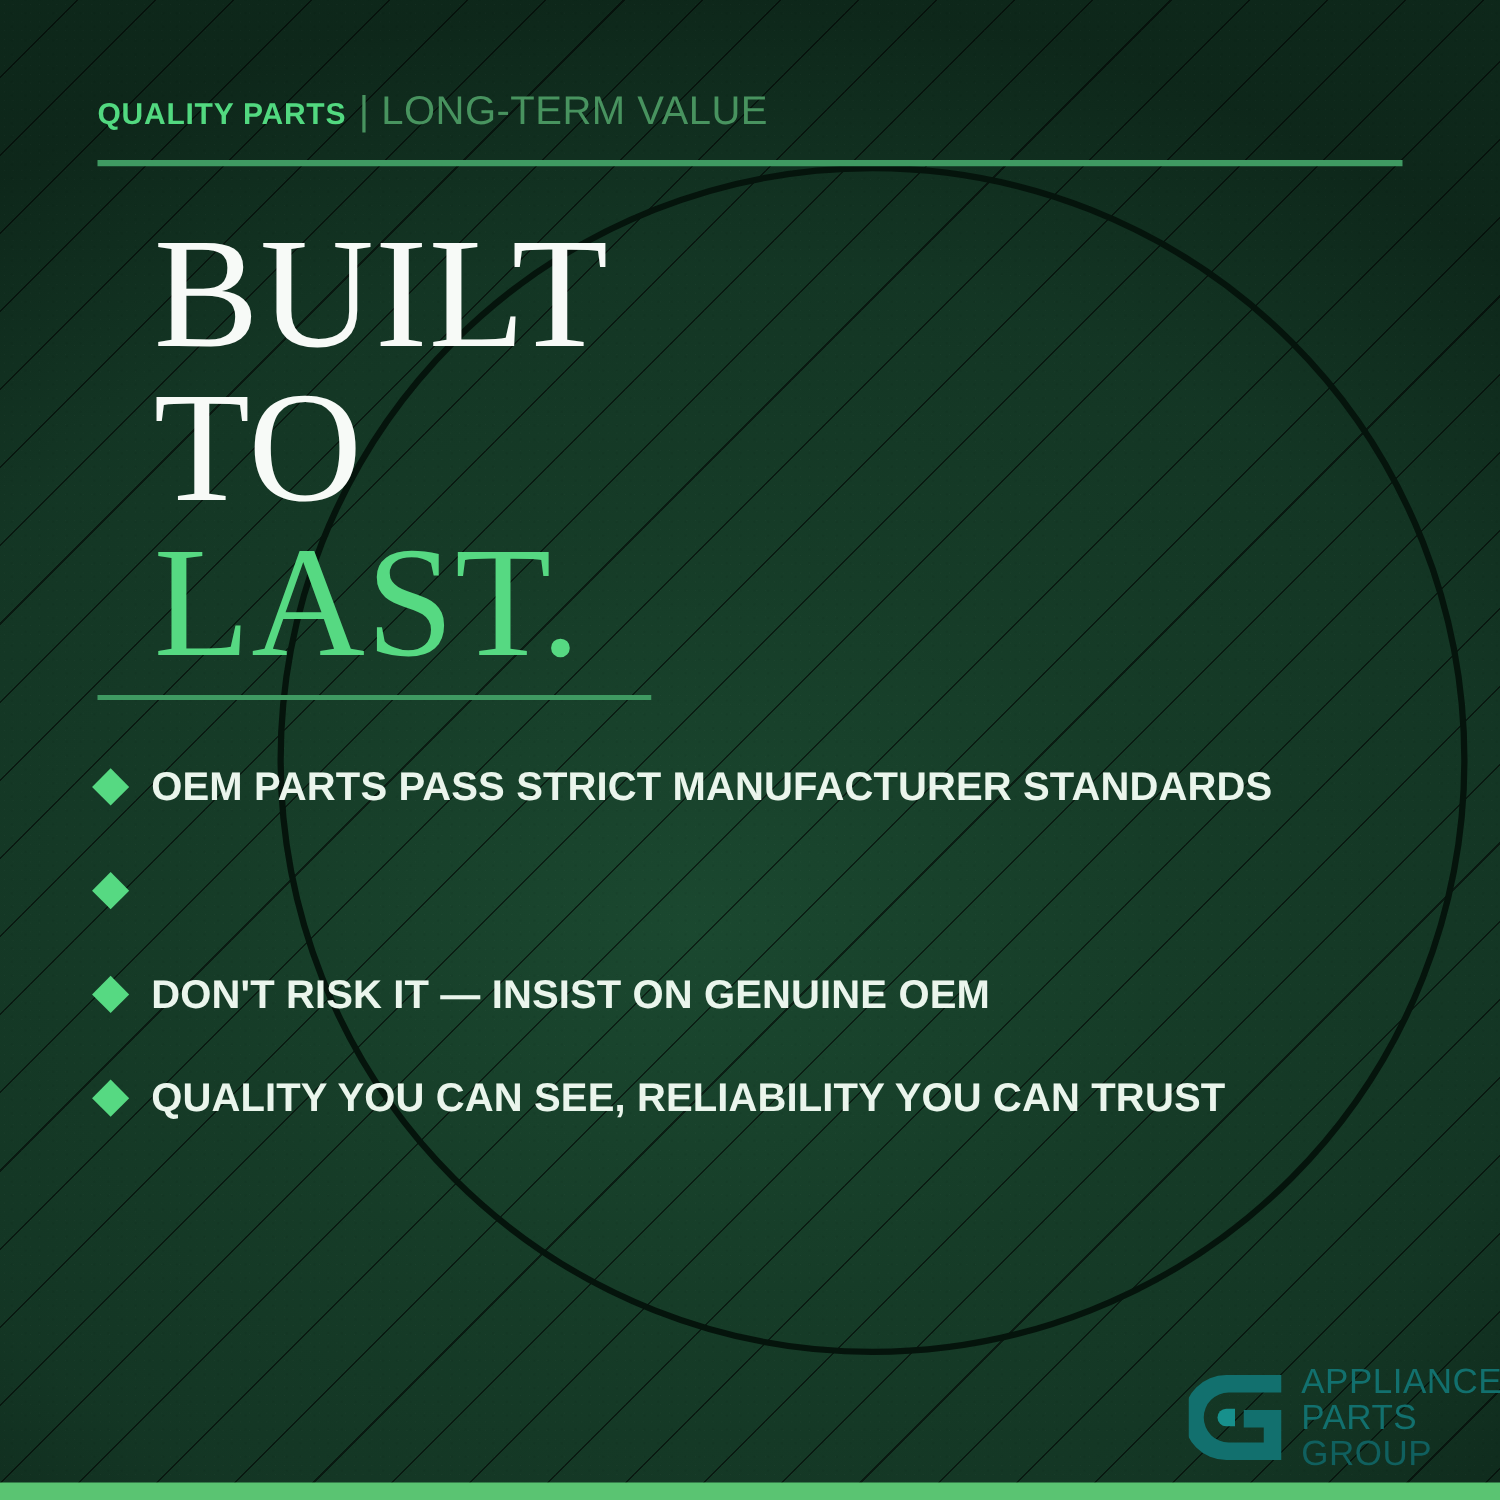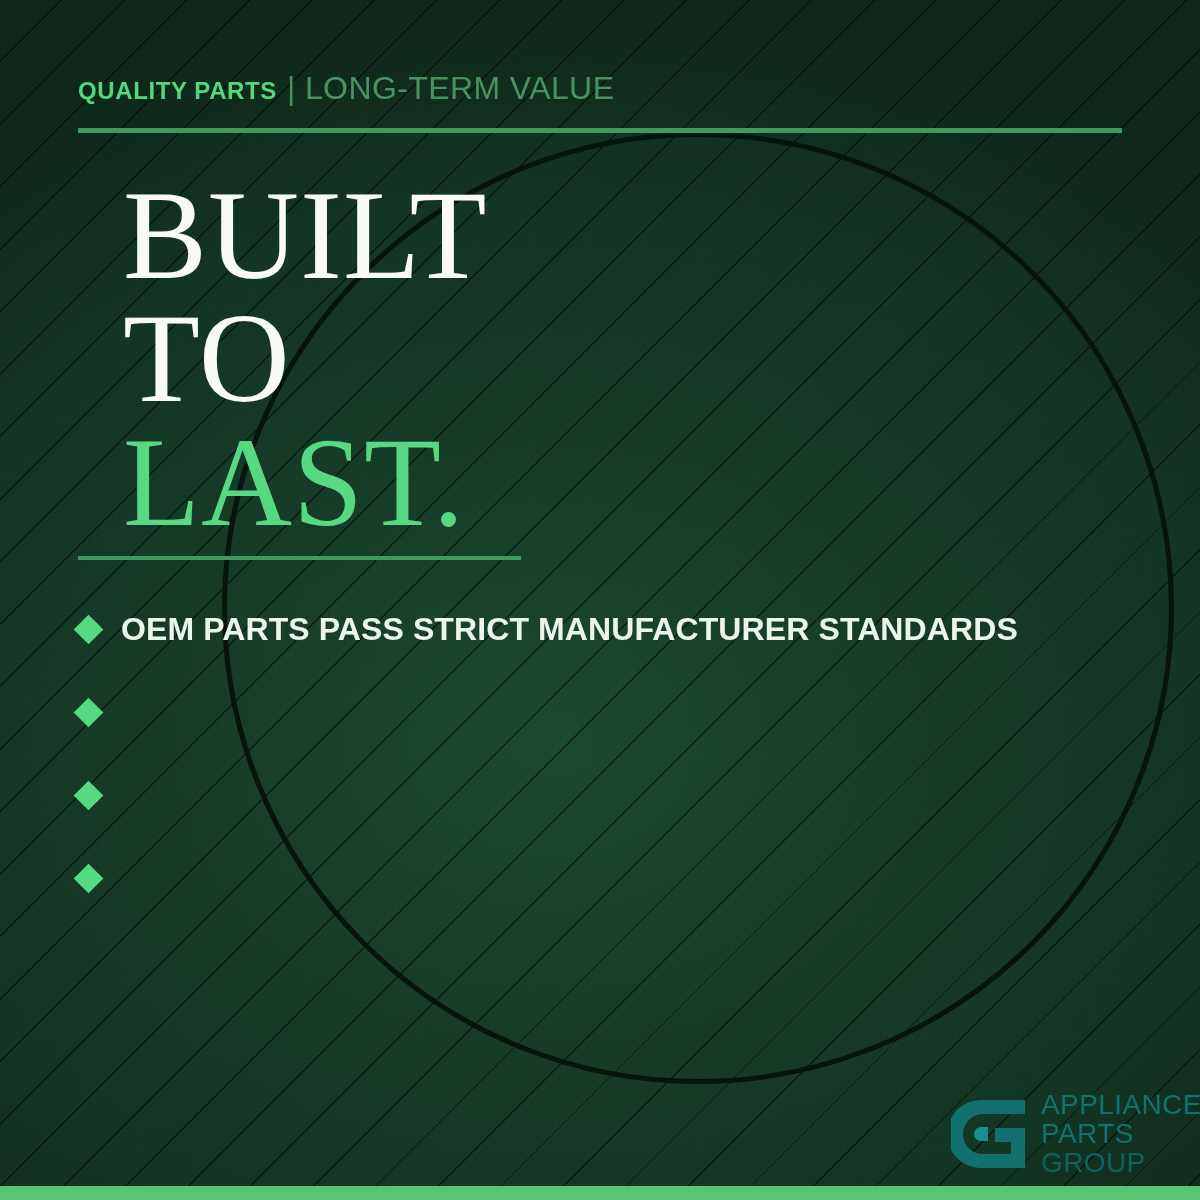--- a/index.html
+++ b/index.html
@@ -216,23 +216,25 @@
   <div class="bullets">
     <div class="bullet-row">
       <span class="diamond"></span>
       <span class="bullet-text">OEM PARTS PASS STRICT MANUFACTURER STANDARDS</span>
     </div>
     <div class="bullet-row">
       <span class="diamond"></span>
     </div>
     <div class="bullet-row">
       <span class="diamond"></span>
-    </div>
-    <div class="bullet-row">
-      <span class="diamond"></span>
+      <span class="bullet-text">DON'T RISK IT — INSIST ON GENUINE OEM</span>
+    </div>
+    <div class="bullet-row">
+      <span class="diamond"></span>
+      <span class="bullet-text">QUALITY YOU CAN SEE, RELIABILITY YOU CAN TRUST</span>
     </div>
   </div>
 
   <div class="logo">
     <svg class="logo-mark" viewBox="0 0 80 80">
       <path d="M74 6 H30 A24 24 0 0 0 30 74 H74 V34 H44 V48 H60 V60 H32
                A12 12 0 0 1 32 20 H74 Z" fill="#12706e"></path>
       <path d="M30 33 A7 7 0 0 0 30 47 L37 47 L37 33 Z" fill="#17908c"></path>
     </svg>
     <div class="logo-words">

